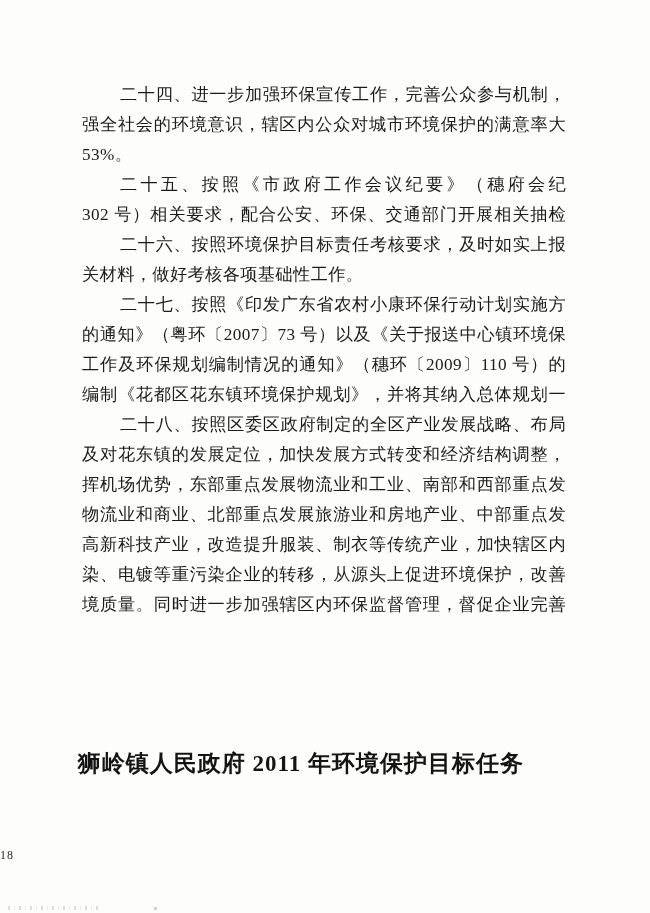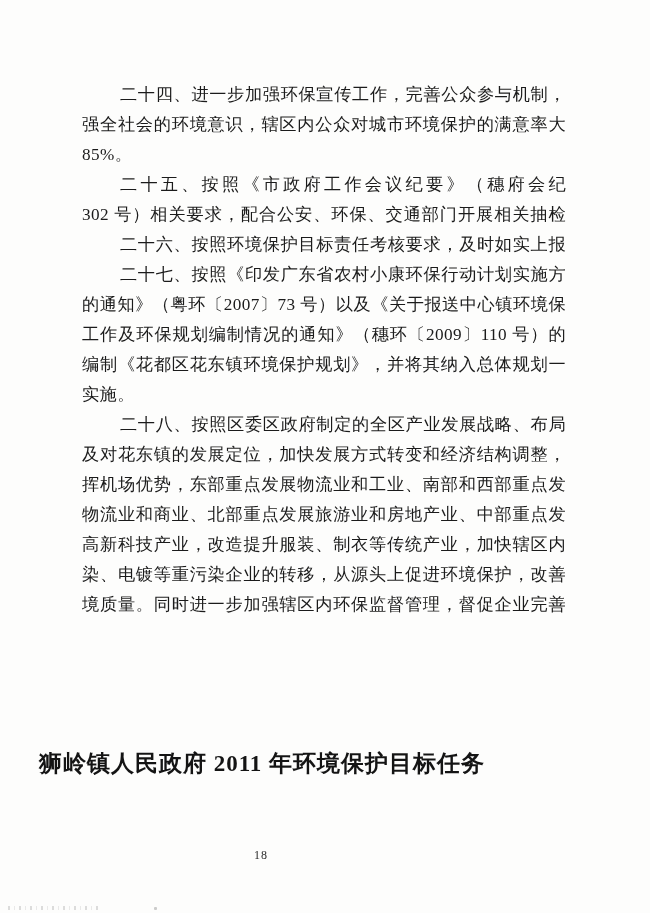--- a/index.html
+++ b/index.html
@@ -48,33 +48,33 @@
     overflow: hidden;
   }
   .line.first {
     text-indent: 38px;
   }
   .heading {
     position: absolute;
     left: 0;
     top: 744px;
     width: 524px;
-    text-align: center;
+    text-align: right;
     font-size: 23px;
     font-weight: bold;
     letter-spacing: 1px;
     line-height: 40px;
     color: #141414;
   }
   .page-number {
     position: absolute;
     left: 0;
     top: 848px;
     width: 522px;
-    text-align: center;
+    text-align: left;
     font-size: 12px;
     letter-spacing: 1px;
     color: #2a2a2a;
   }
   .artifact-smudge {
     position: absolute;
     left: 8px;
     top: 906px;
     width: 92px;
     height: 4px;
@@ -99,35 +99,35 @@
 </style>
 </head>
 <body>
 
 <div class="page">
 
   <div class="doc-body">
       <div class="para">
         <div class="line first justified">二十四、进一步加强环保宣传工作，完善公众参与机制，增</div>
         <div class="line justified">强全社会的环境意识，辖区内公众对城市环境保护的满意率大于</div>
-        <div class="line">85%。</div>
+        <div class="line">53%。</div>
       </div>
       <div class="para">
         <div class="line first justified">二十五、按照《市政府工作会议纪要》（穗府会纪〔2010〕</div>
         <div class="line justified">302 号）相关要求，配合公安、环保、交通部门开展相关抽检执</div>
       </div>
       <div class="para">
         <div class="line first justified">二十六、按照环境保护目标责任考核要求，及时如实上报有</div>
+        <div class="line">关材料，做好考核各项基础性工作。</div>
       </div>
       <div class="para">
         <div class="line first justified">二十七、按照《印发广东省农村小康环保行动计划实施方案</div>
         <div class="line justified">的通知》（粤环〔2007〕73 号）以及《关于报送中心镇环境保护</div>
         <div class="line justified">工作及环保规划编制情况的通知》（穗环〔2009〕110 号）的要求，</div>
         <div class="line justified">编制《花都区花东镇环境保护规划》，并将其纳入总体规划一并</div>
-        <div class="line">实施。</div>
       </div>
       <div class="para">
         <div class="line first justified">二十八、按照区委区政府制定的全区产业发展战略、布局以</div>
         <div class="line justified">及对花东镇的发展定位，加快发展方式转变和经济结构调整，发</div>
         <div class="line justified">挥机场优势，东部重点发展物流业和工业、南部和西部重点发展</div>
         <div class="line justified">物流业和商业、北部重点发展旅游业和房地产业、中部重点发展</div>
         <div class="line justified">高新科技产业，改造提升服装、制衣等传统产业，加快辖区内印</div>
         <div class="line justified">染、电镀等重污染企业的转移，从源头上促进环境保护，改善环</div>
         <div class="line justified">境质量。同时进一步加强辖区内环保监督管理，督促企业完善环</div>
       </div>

